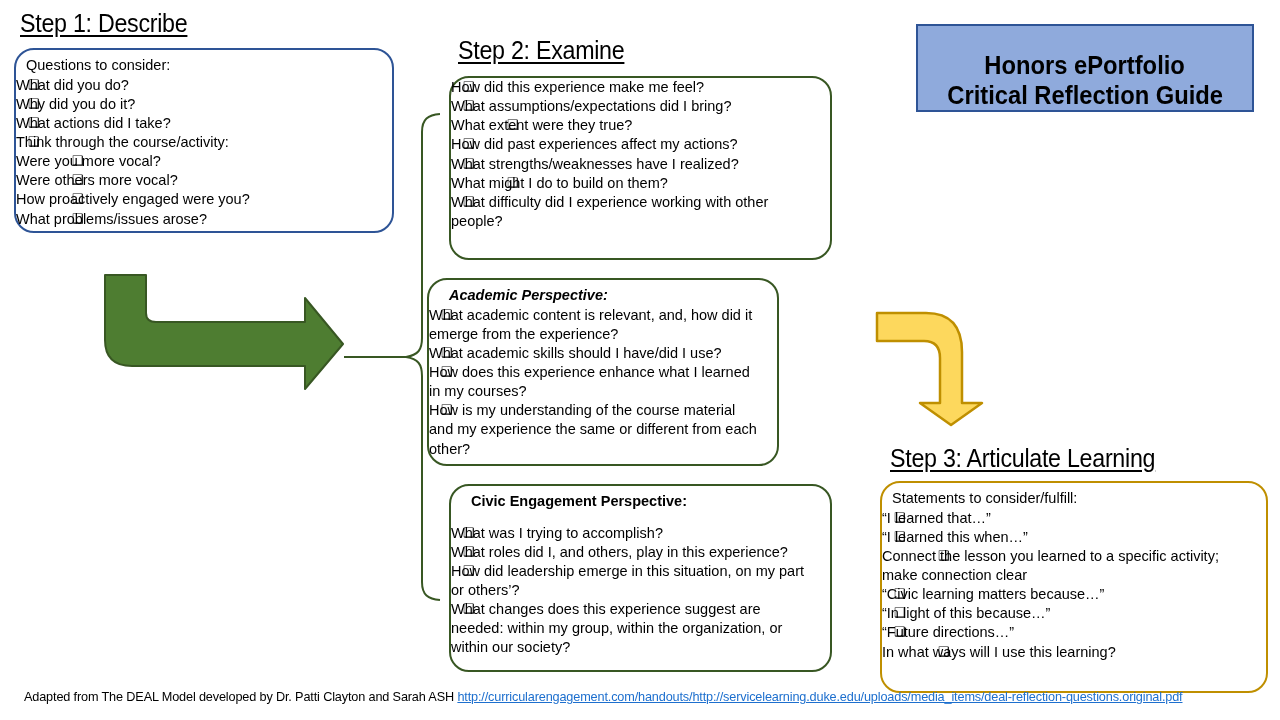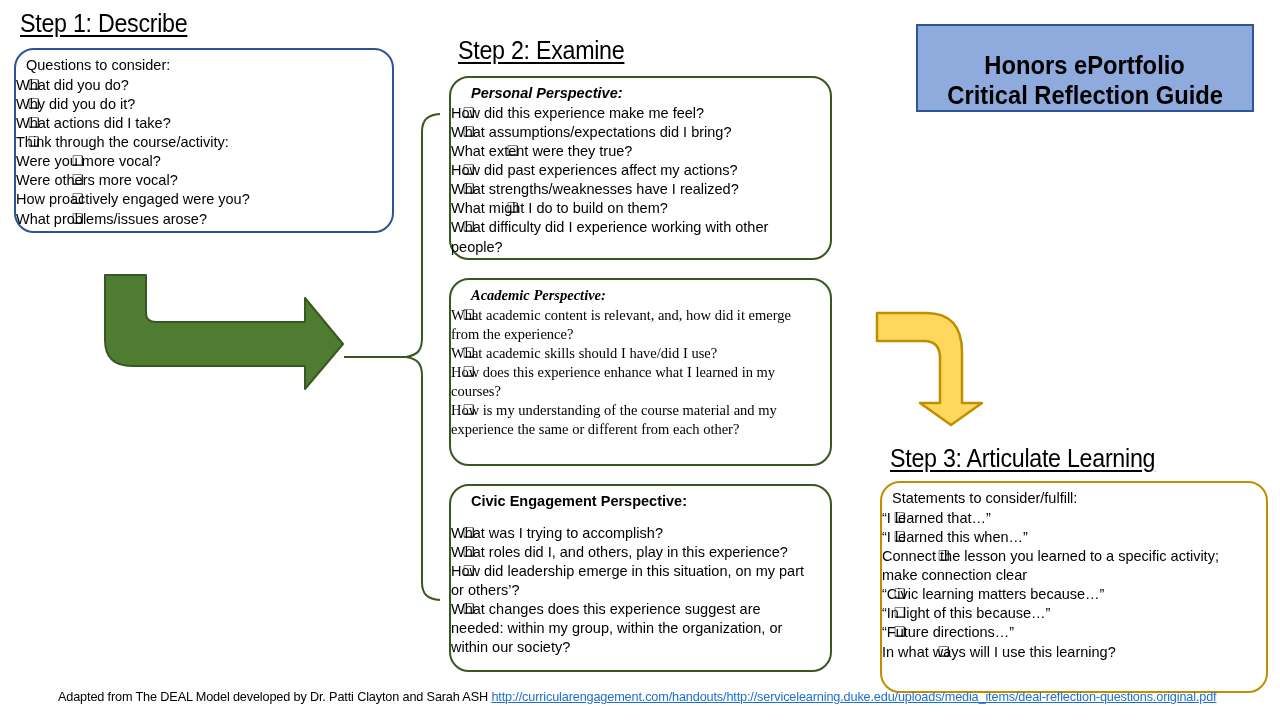--- a/index.html
+++ b/index.html
@@ -173,21 +173,20 @@
              C 82 249, 86 254, 86 266
              L 86 472
              C 86 485, 92 489, 104 490" fill="none" stroke="#385723" stroke-width="2"></path>
     <path d="M 70 247 L 8 247" fill="none" stroke="#385723" stroke-width="2"></path>
   </svg>
 </div>
 
 <div class="abs step-heading" style="left:458px; top:36px;">Step 2: Examine</div>
 
 <div class="abs rbox box-green" style="left:449px; top:76px; width:383px; height:184px;">
-  <div class="lead-bold" style="margin:6px 0 1px 20px;">Personal Perspective:</div>
   <ul class="checklist" style="padding-right:14px;">
     <li class="lvl1">
         <span class="cbx">❑</span>
         <span class="txt">How did this experience make me feel?</span>
       </li>
     <li class="lvl1">
         <span class="cbx">❑</span>
         <span class="txt">What assumptions/expectations did I bring?</span>
       </li>
     <li class="lvl2">
@@ -206,21 +205,21 @@
         <span class="cbx">❑</span>
         <span class="txt">What might I do to build on them?</span>
       </li>
     <li class="lvl1" style="white-space:normal;">
         <span class="cbx">❑</span>
         <span class="txt" style="white-space:normal;">What difficulty did I experience working with other people?</span>
       </li>
   </ul>
 </div>
 
-<div class="abs rbox box-green" style="left:449px; top:278px; width:383px; height:188px;font-family:Liberation Serif, serif;">
+<div class="abs rbox box-green" style="left:427px; top:278px; width:352px; height:188px;">
   <div class="lead-bold" style="margin:6px 0 1px 20px;">Academic Perspective:</div>
   <ul class="checklist" style="padding-right:14px;">
     <li class="lvl1" style="white-space:normal;">
         <span class="cbx">❑</span>
         <span class="txt" style="white-space:normal;">What academic content is relevant, and, how did it emerge from the experience?</span>
       </li>
     <li class="lvl1">
         <span class="cbx">❑</span>
         <span class="txt">What academic skills should I have/did I use?</span>
       </li>
@@ -298,15 +297,15 @@
         <span class="cbx">❑</span>
         <span class="txt">“Future directions…”</span>
       </li>
     <li class="lvl2">
         <span class="cbx">❑</span>
         <span class="txt">In what ways will I use this learning?</span>
       </li>
   </ul>
 </div>
 
-<div class="abs footer" style="left:24px; top:690px;margin-left:34px;">
+<div class="abs footer" style="left:24px; top:690px;">
   <span>Adapted from The DEAL Model developed by Dr. Patti Clayton and Sarah ASH </span><a class="link" href="#">http://curricularengagement.com/handouts/http://servicelearning.duke.edu/uploads/media_items/deal-reflection-questions.original.pdf</a>
 </div>
 
 </body></html>

